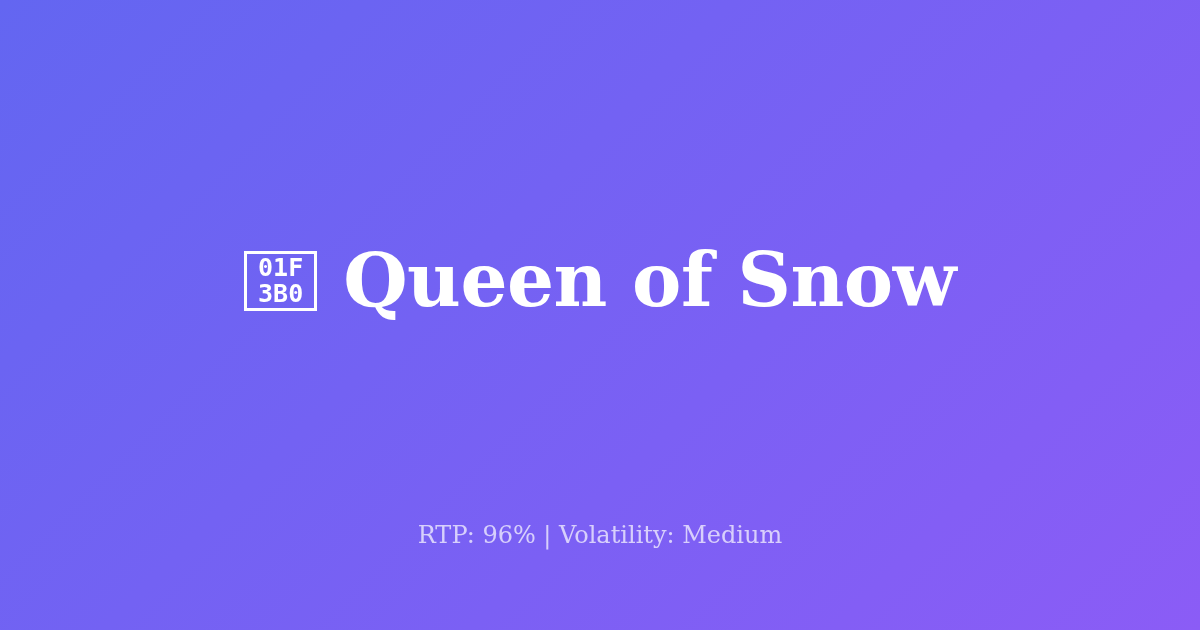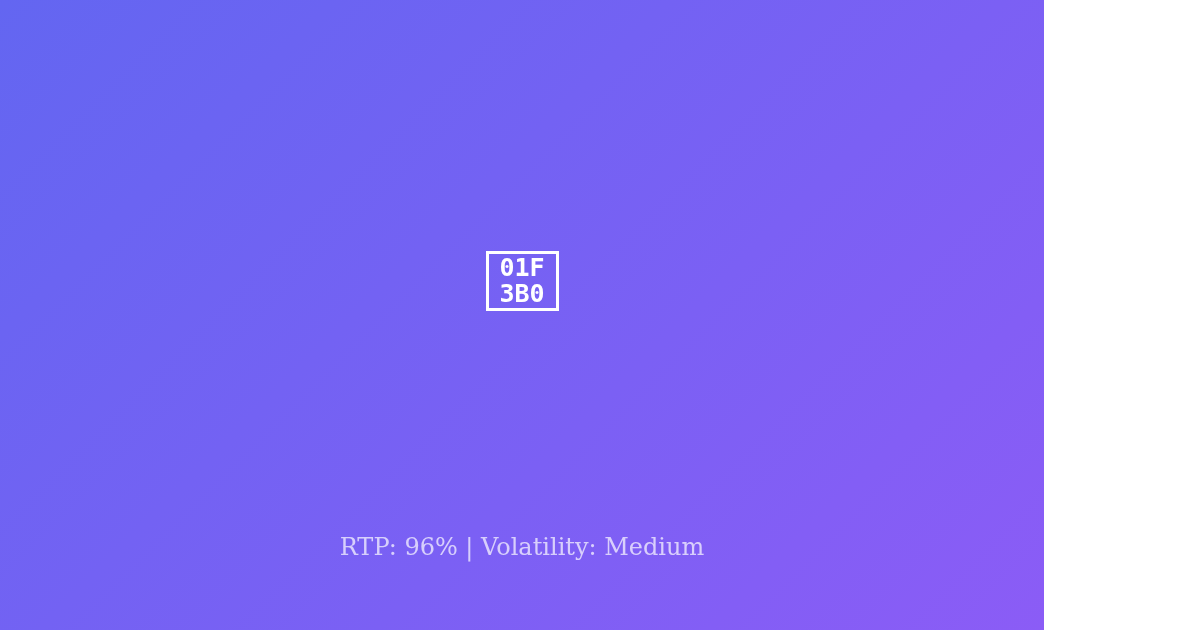--- a/index.html
+++ b/index.html
@@ -13,21 +13,21 @@
     height: 630px;
     overflow: hidden;
     font-family: "DejaVu Serif", "Liberation Serif", serif;
     -webkit-font-smoothing: antialiased;
   }
 
   
   .og-card {
     position: relative;
     box-sizing: border-box;
-    width: 1044px;
+    width: 1200px;
     height: 630px;
     display: flex;
     flex-direction: column;
     align-items: center;
     justify-content: center;
     background: linear-gradient(135deg, #6366f1 0%, #8b5cf6 100%);
     overflow: hidden;
   }
 
   
@@ -96,21 +96,21 @@
     line-height: 1.2;
     color: rgba(255, 255, 255, 0.86);
     white-space: nowrap;
   }
 
   
   .meta-line {
     position: absolute;
     left: 0;
     right: 0;
-    bottom: 68px;
+    bottom: 80px;
     margin: 0;
     text-align: center;
     font-family: "DejaVu Serif", "Liberation Serif", serif;
     font-weight: 400;
     font-size: 24px;
     line-height: 1.25;
     color: rgba(255, 255, 255, 0.70);
     white-space: nowrap;
   }
 </style>
@@ -121,20 +121,21 @@
 
   <div class="hero">
 
     <div class="title-row">
 
       <span class="glyph-box" aria-label="slot machine">
         <span class="hex-row">01F</span>
         <span class="hex-row">3B0</span>
       </span>
 
+      <h1 class="game-title">Queen of Snow</h1>
 
     </div>
 
 
   </div>
 
   <p class="meta-line">RTP: 96% | Volatility: Medium</p>
 
 </div>
 

